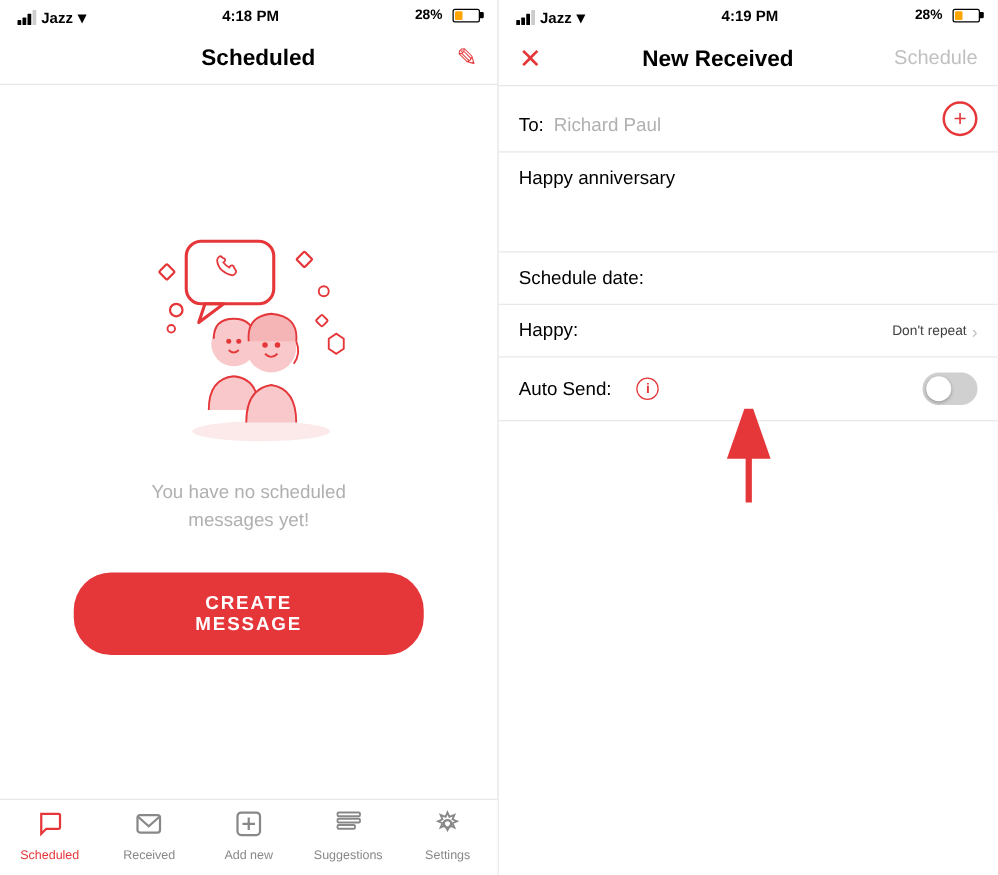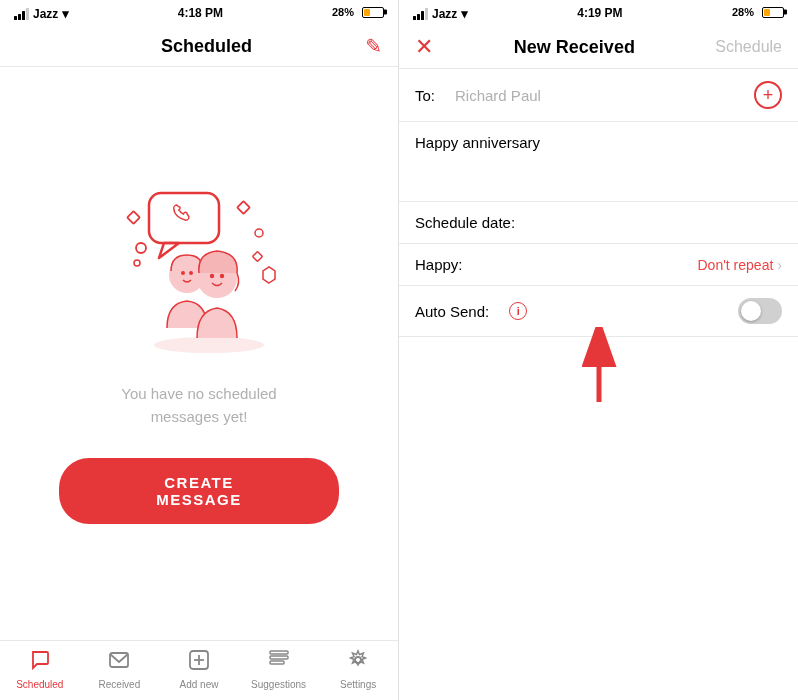--- a/index.html
+++ b/index.html
@@ -209,25 +209,24 @@
 
     
     .right-main {
       flex: 1;
       display: flex;
       flex-direction: column;
     }
 
     .field-row {
       display: flex;
-      align-items: center;
+      align-items: flex-end;
       padding: 12px 16px;
       border-bottom: 1px solid #e8e8e8;
       min-height: 48px;
-      gap: 12px;
     }
     .field-label {
       font-size: 15px;
       color: #000;
       font-weight: 400;
       margin-right: 8px;
       white-space: nowrap;
     }
     .field-value {
       font-size: 15px;
@@ -276,22 +275,22 @@
       padding: 12px 16px;
       border-top: 1px solid #e8e8e8;
       cursor: pointer;
     }
     .repeat-label {
       font-size: 15px;
       color: #000;
       flex: 1;
     }
     .repeat-value {
-      font-size: 14px;
-      color: #ef4444;
+      font-size: 11px;
+      color: #404040;
       margin-right: 4px;
     }
     .chevron {
       color: #c0c0c0;
       font-size: 14px;
     }
 
     .auto-send-row {
       display: flex;
       align-items: center;

